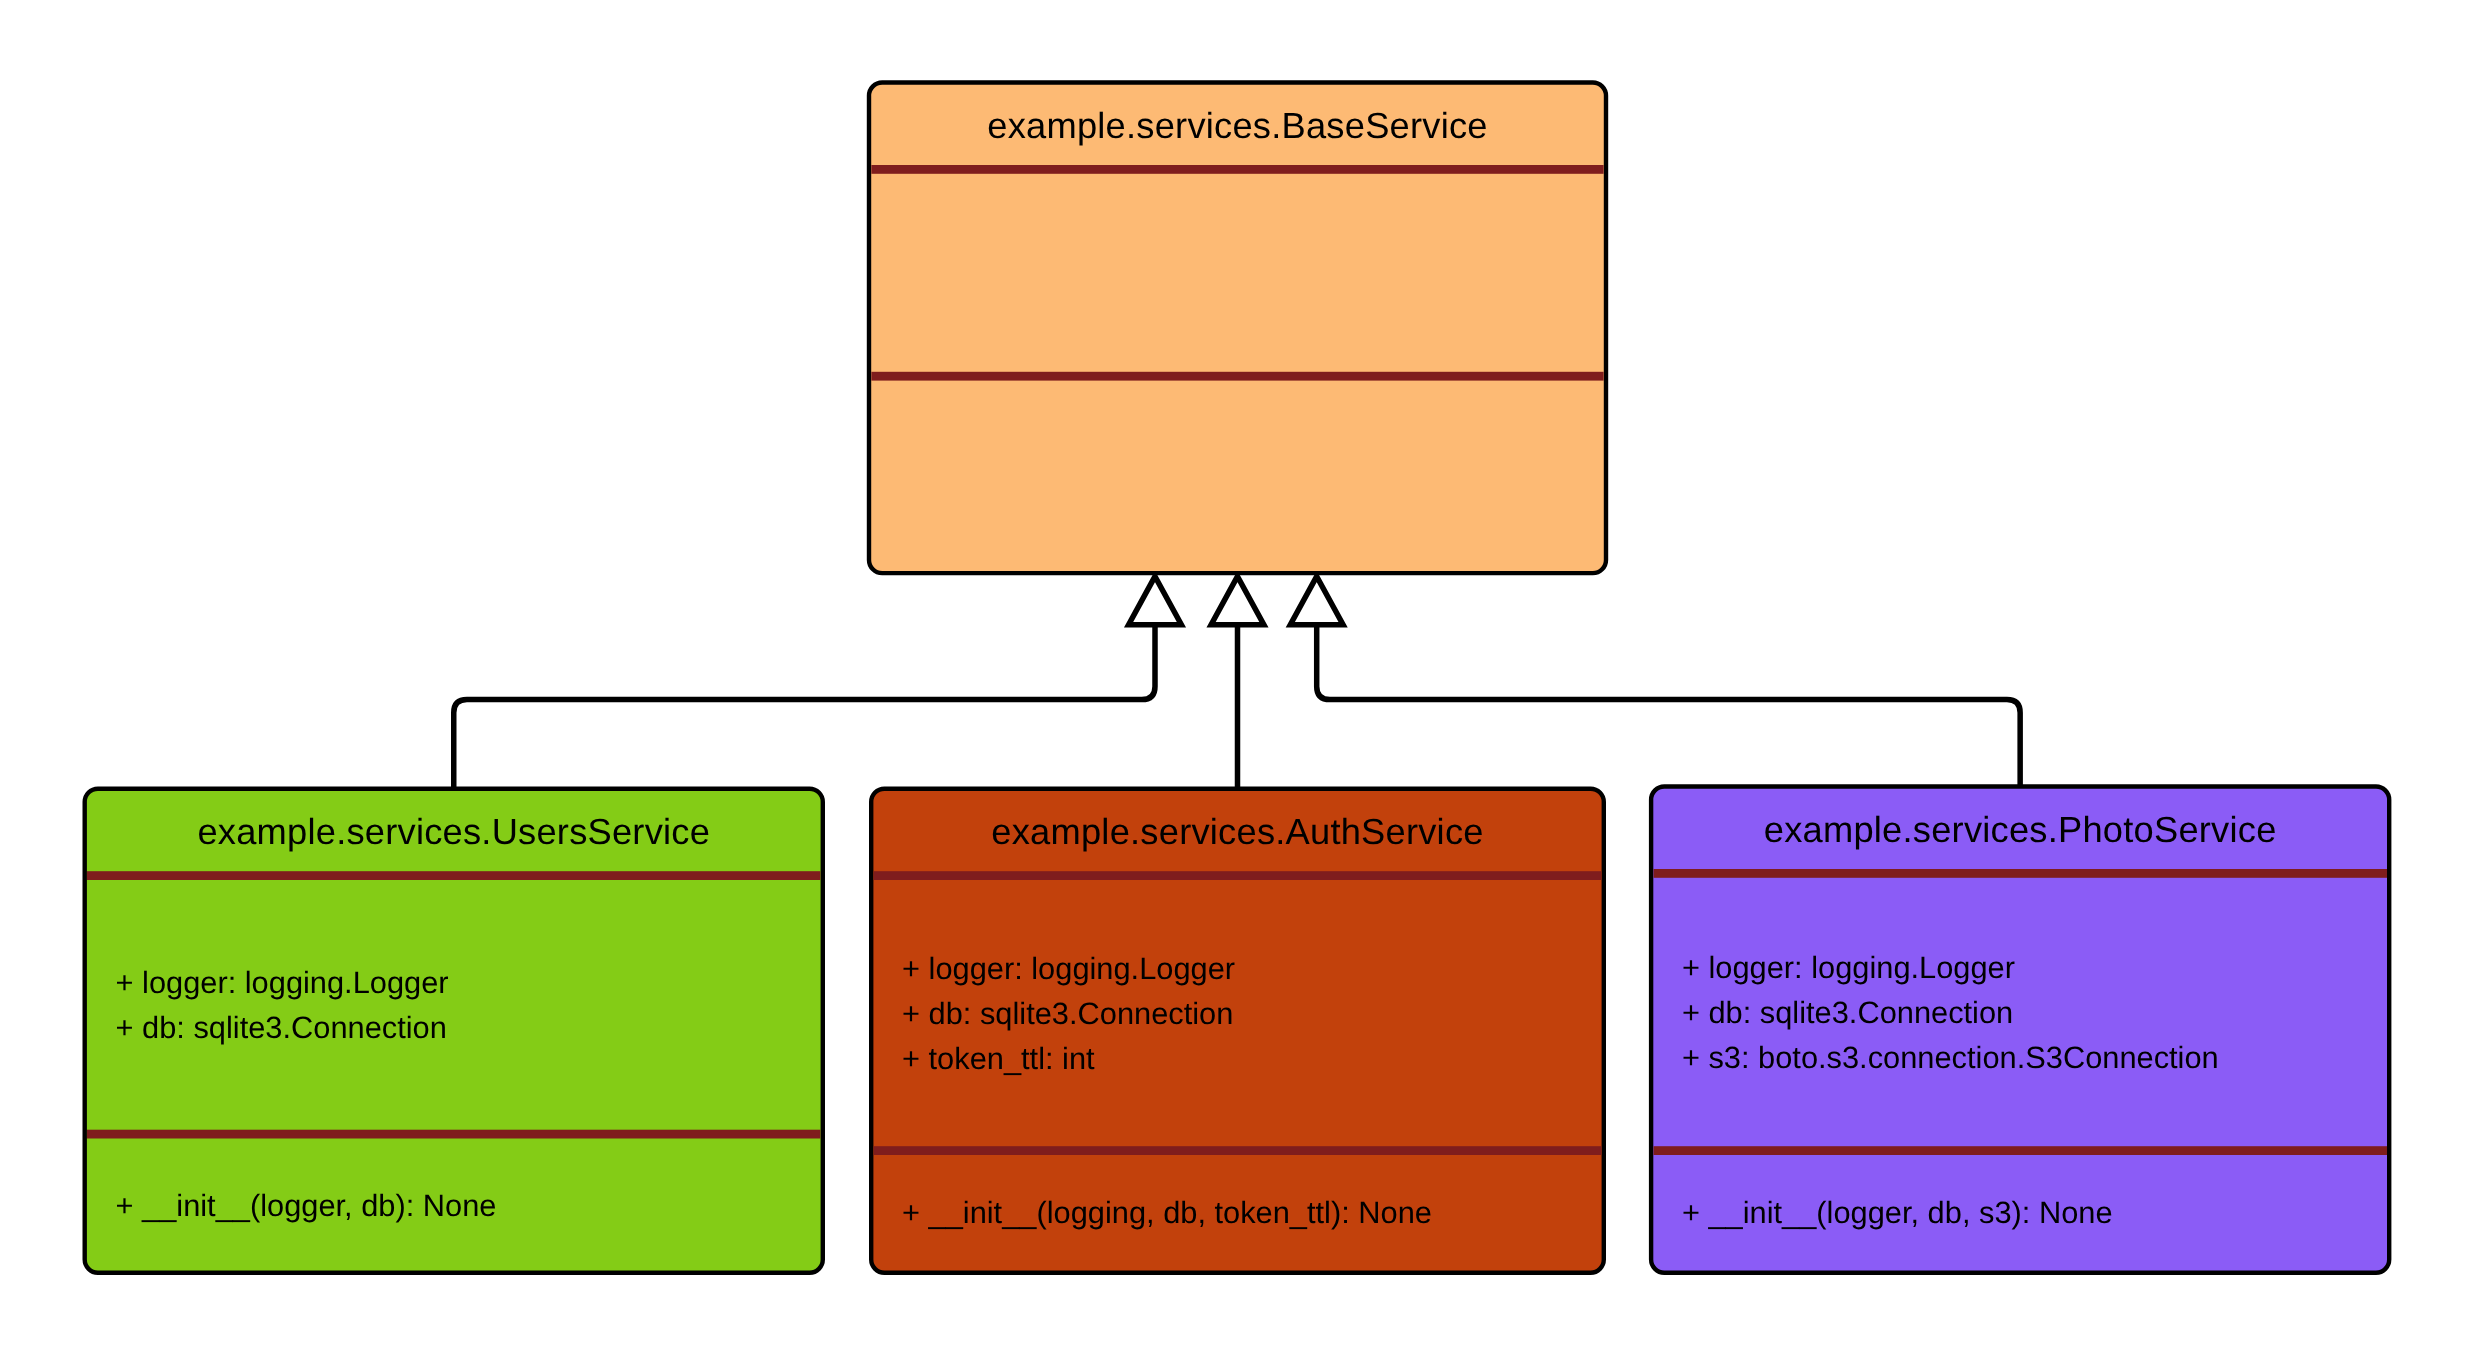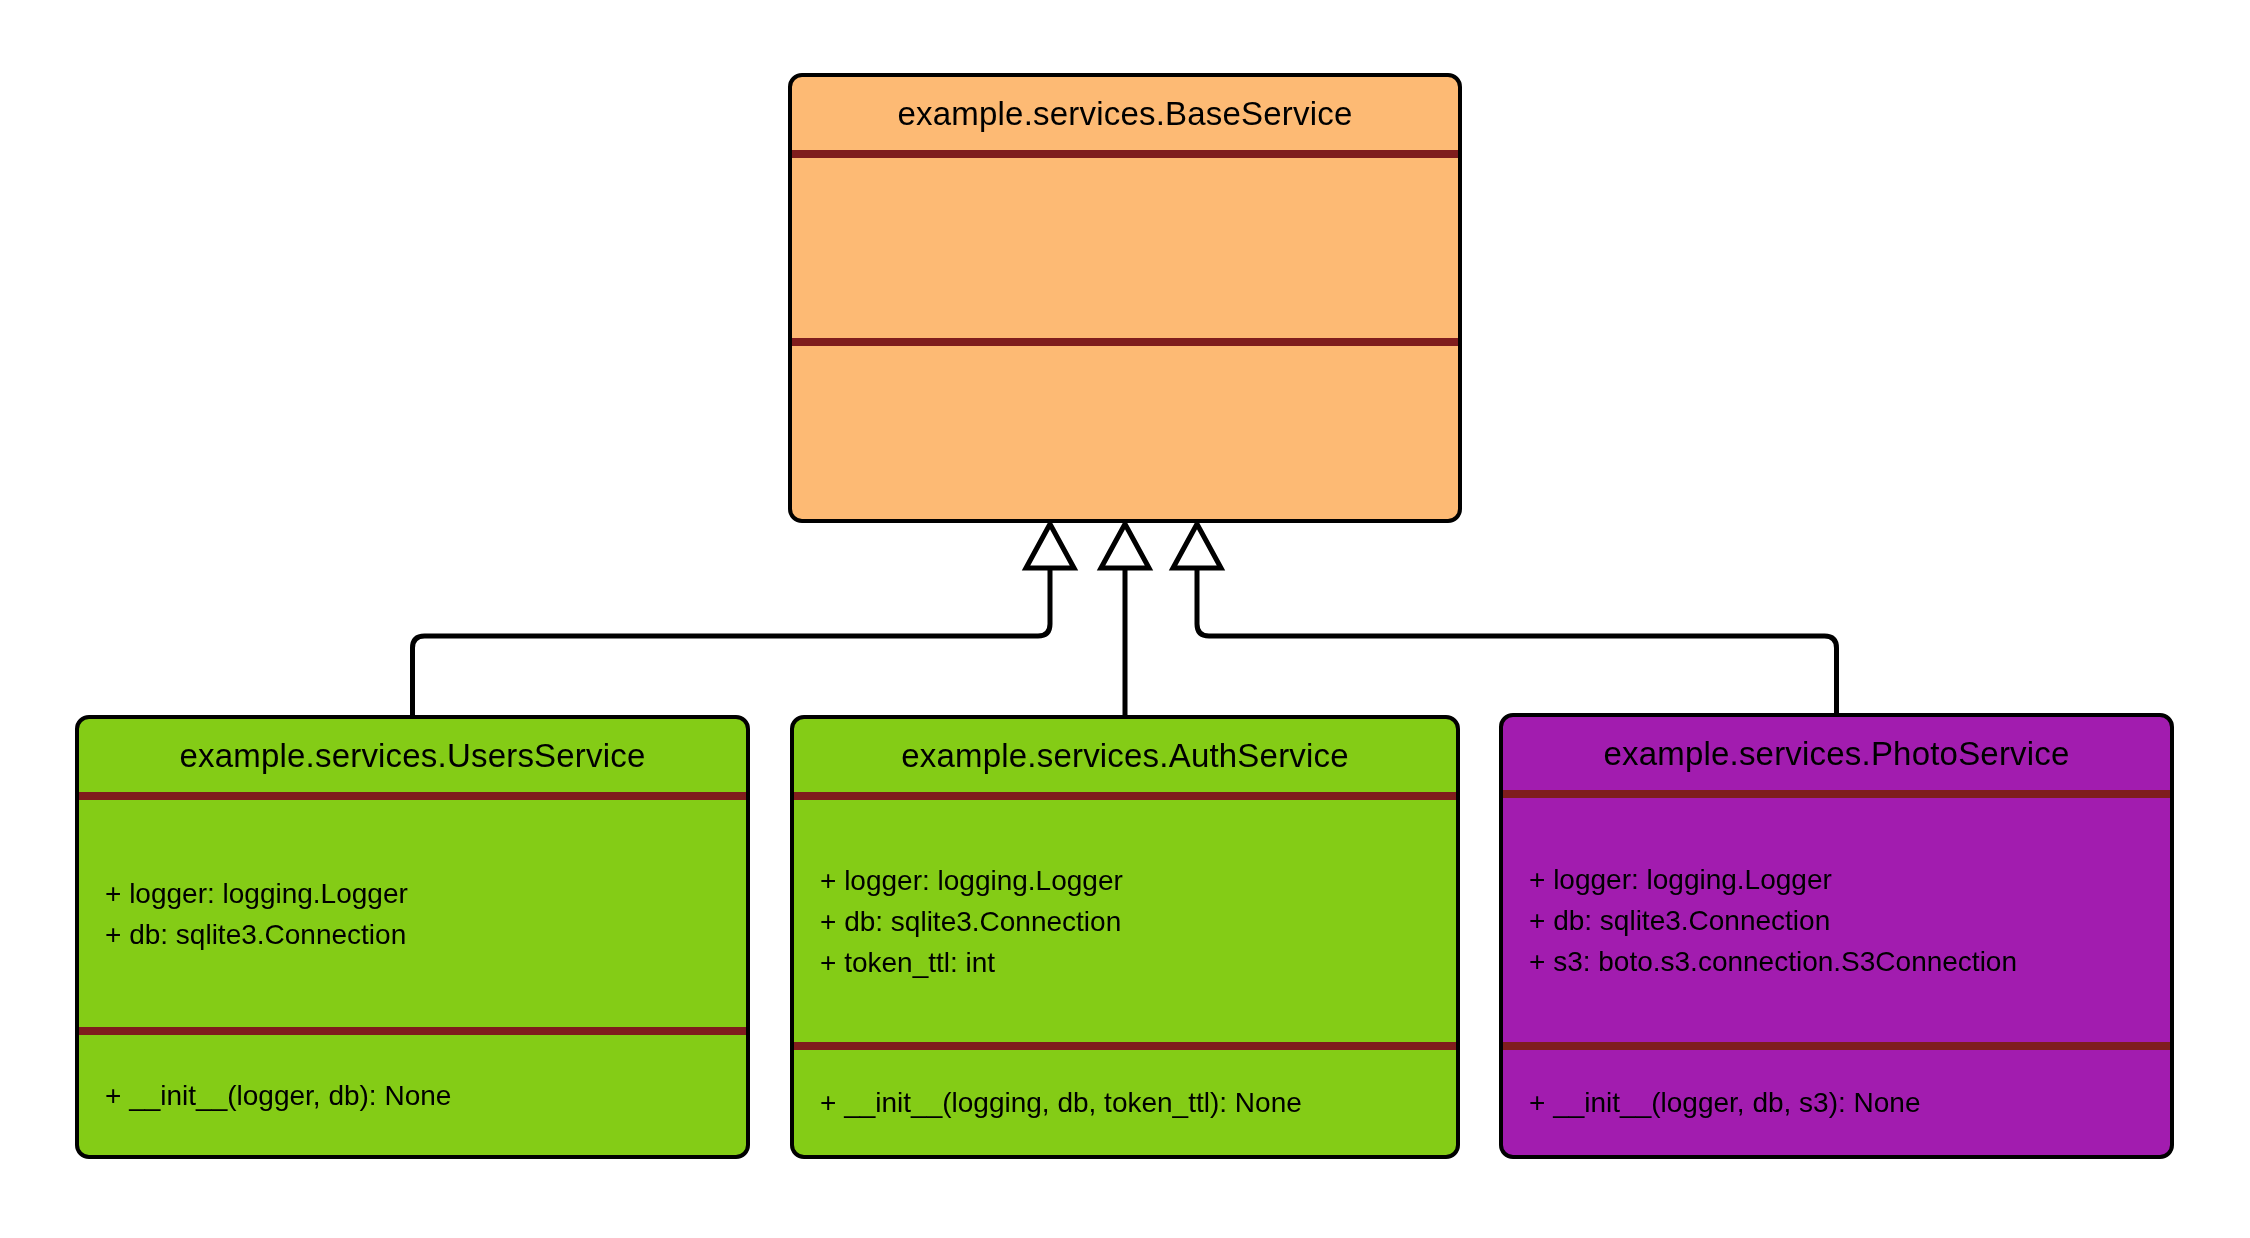--- a/index.html
+++ b/index.html
@@ -88,33 +88,33 @@
     <div class="title" style="height:73px;">example.services.UsersService</div>
     <div class="compartment" style="height:235px;">
       <div class="member">+ logger: logging.Logger</div>
       <div class="member">+ db: sqlite3.Connection</div>
     </div>
     <div class="compartment" style="flex:1 1 auto;">
       <div class="member">+ __init__(logger, db): None</div>
     </div>
   </div>
 
-  <div class="uml-class" style="left: 790px; top: 715px; width: 670px; height: 444px; background-color: #84cc16; justify-content: center;">
+  <div class="uml-class" style="left: 790px; top: 715px; width: 670px; height: 444px; background-color: #c2410c; justify-content: center;">
     <div class="title" style="height:73px;">example.services.AuthService</div>
     <div class="compartment" style="height:250px;">
       <div class="member">+ logger: logging.Logger</div>
       <div class="member">+ db: sqlite3.Connection</div>
       <div class="member">+ token_ttl: int</div>
     </div>
     <div class="compartment" style="flex:1 1 auto;">
       <div class="member">+ __init__(logging, db, token_ttl): None</div>
     </div>
   </div>
 
-  <div class="uml-class" style="left: 1499px; top: 713px; width: 675px; height: 446px; background-color: #a21caf;">
+  <div class="uml-class" style="left: 1499px; top: 713px; width: 675px; height: 446px; background-color: #8b5cf6;">
     <div class="title" style="height:73px;">example.services.PhotoService</div>
     <div class="compartment" style="height:252px;">
       <div class="member">+ logger: logging.Logger</div>
       <div class="member">+ db: sqlite3.Connection</div>
       <div class="member">+ s3: boto.s3.connection.S3Connection</div>
     </div>
     <div class="compartment" style="flex:1 1 auto;">
       <div class="member">+ __init__(logger, db, s3): None</div>
     </div>
   </div>

